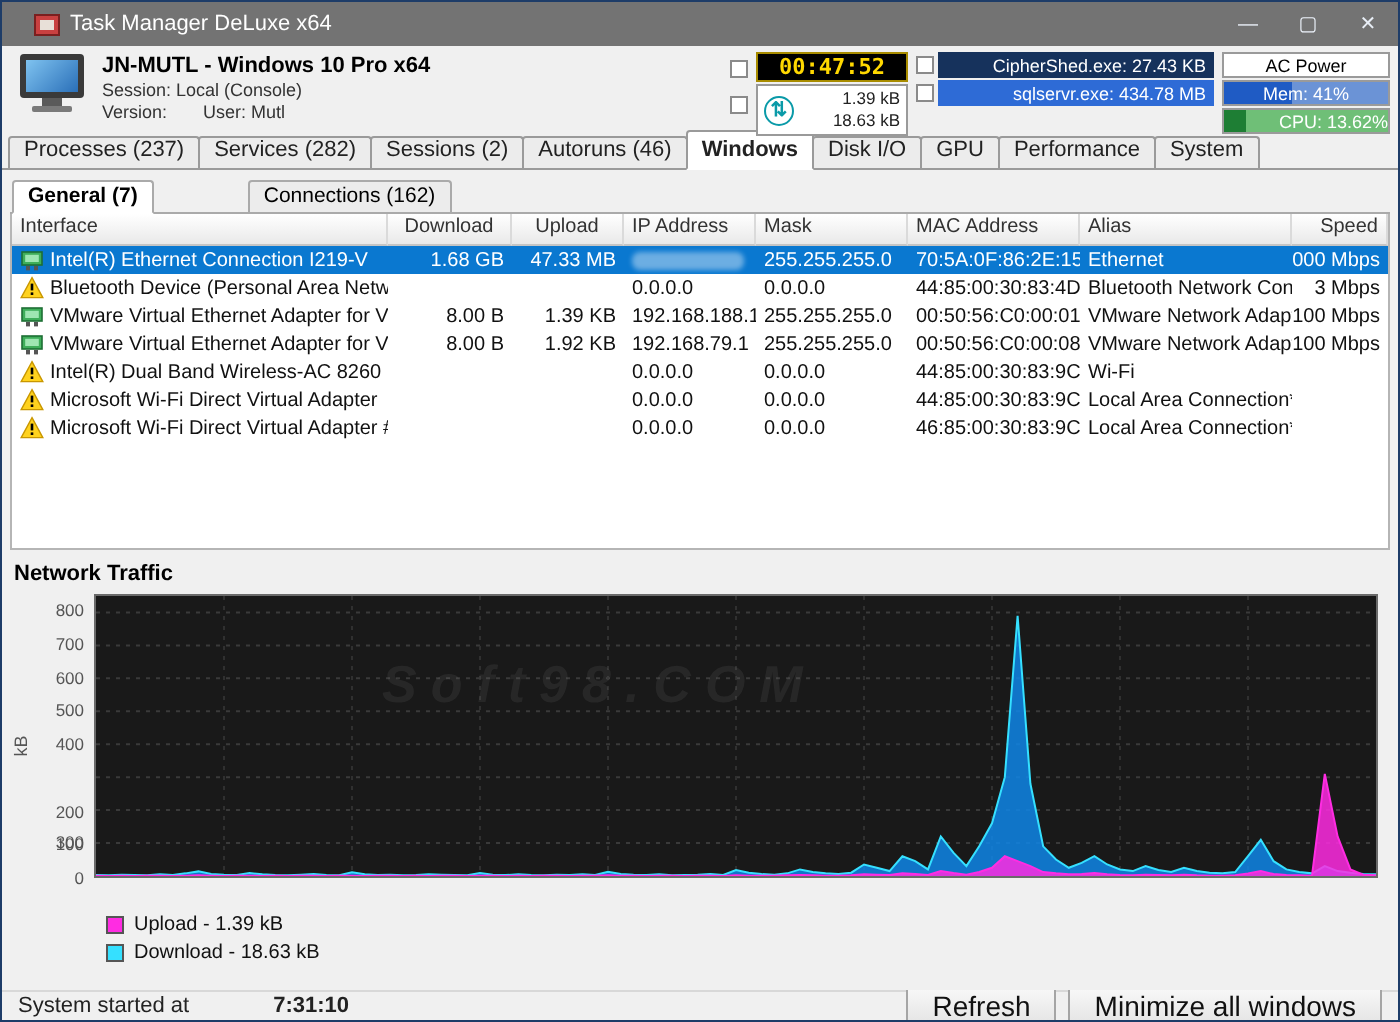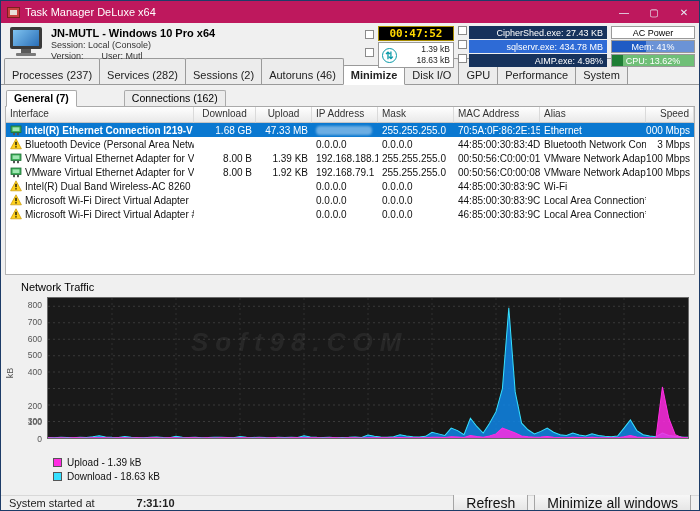--- a/index.html
+++ b/index.html
@@ -1,22 +1,22 @@
 <!DOCTYPE html>
 <html><head>
 <meta charset="utf-8">
 <style>
   * { box-sizing: border-box; margin: 0; padding: 0; }
   html,body { width:700px; height:511px; font-family:"Liberation Sans",sans-serif; }
   .window { position:relative; width:700px; height:511px; background:#f0f0f0;
             border:1px solid #1d3c68; display:flex; flex-direction:column; overflow:hidden; }
 
   
-  .titlebar { height:22px; background:#be185d; color:#fff; display:flex; align-items:center;
-              padding-left:6px; font-size:11px; flex:0 0 auto; }
+  .titlebar { height:22px; background:#737373; color:#fff; display:flex; align-items:center;
+              padding-left:16px; font-size:11px; flex:0 0 auto; }
   .appicon { width:13px; height:11px; margin-right:5px; position:relative; background:#c94040;
              border:1px solid #7a1f1f; }
   .appicon:after { content:""; position:absolute; left:2px; top:2px; right:2px; bottom:2px; background:#e8e0d8; }
   .wbtns { margin-left:auto; display:flex; height:100%; }
   .wbtn { width:30px; height:100%; display:flex; align-items:center; justify-content:center;
           color:#e8eef6; font-size:10px; cursor:default; }
 
   
   .header { height:41px; flex:0 0 auto; position:relative; padding:3px 0 0 8px; display:flex; }
   .pcicon { width:36px; height:32px; position:relative; margin-right:6px; }
@@ -36,38 +36,38 @@
   .chk { width:9px; height:9px; background:#fff; border:1px solid #8a8a8a; }
   .col { display:flex; flex-direction:column; gap:1px; }
   .timer { width:76px; height:15px; background:#000; border:1px solid #a88c00; color:#ffd800;
            font-family:"DejaVu Sans Mono",monospace; font-size:11px; font-weight:bold;
            display:flex; align-items:center; justify-content:center; }
   .netbox { width:76px; height:26px; background:#fff; border:1px solid #9a9a9a; display:flex;
             align-items:center; padding:0 3px; }
   .globe { width:15px; height:15px; border:1.5px solid #0a9aa8; border-radius:50%; color:#0a9aa8;
            font-size:10px; font-weight:bold; display:flex; align-items:center; justify-content:center; }
   .netvals { flex:1; text-align:right; font-size:8.5px; line-height:11px; color:#222; }
-  .statrow { display:flex; align-items:flex-start; gap:2px; height:13px; }
+  .statrow { display:flex; align-items:center; gap:2px; height:13px; }
   .statbar { width:138px; height:13px; color:#fff; font-size:9px; display:flex; align-items:center;
              justify-content:flex-end; padding:0 4px; }
   .statbar.dark { background:#16325c; }
   .statbar.blue { background:#2e6bd6; }
   .pcol { display:flex; flex-direction:column; gap:1px; }
   .pbar { width:84px; height:13px; position:relative; border:1px solid #9a9a9a; font-size:9px;
           display:flex; align-items:center; justify-content:center; background:#fff; overflow:hidden; }
   .pbar .fill { position:absolute; left:0; top:0; bottom:0; }
   .pbar .lbl { position:relative; z-index:2; }
   .pbar.mem { background:#6b93d6; color:#fff; } .pbar.mem .fill { background:#1f5bc4; }
-  .pbar.cpu { background:#6fbf77; color:#fff; } .pbar.cpu .fill { background:#1e7e34; }
+  .pbar.cpu { background:#6fbf77; color:#fff;justify-content:flex-end; } .pbar.cpu .fill { background:#1e7e34; }
   .pbar.power { color:#000; }
 
   
   .tabbar { flex:0 0 auto; height:21px; display:flex; align-items:flex-end; padding:0 3px;
             border-bottom:1px solid #9a9a9a; }
-  .tab { font-size:11px; padding:10px 7px 3px; border:1px solid #9a9a9a; border-bottom:none;
+  .tab { font-size:11px; padding:0 7px 3px; border:1px solid #9a9a9a; border-bottom:none;
          background:#ececec; margin-right:-1px; color:#222; border-radius:2px 2px 0 0; }
   .tab.active { background:#fff; font-weight:bold; padding-top:3px; margin-bottom:-1px; border-bottom:1px solid #fff; }
 
   .page { flex:1; background:#f0f0f0; padding:3px 4px 0; display:flex; flex-direction:column; position:relative; }
   .subtabbar { height:19px; display:flex; align-items:flex-end; border-bottom:1px solid #aaa; padding:0 1px;gap:48px; }
   .subtab { font-size:10.5px; padding:1px 7px 2px; border:1px solid #aaa; border-bottom:none;
             background:#ececec; margin-right:-1px; border-radius:2px 2px 0 0; }
   .subtab.active { background:#fff; font-weight:bold; margin-bottom:-1px; border-bottom:1px solid #fff; }
 
   
@@ -75,26 +75,26 @@
   .lvgrid { display:grid; grid-template-columns:188px 62px 56px 66px 76px 86px 106px 1fr; }
   .lv-header .hcell { font-size:10px; color:#333; background:linear-gradient(#ffffff,#e9e9e9);
       border-right:1px solid #dadada; border-bottom:1px solid #c5c5c5; padding:1px 4px; height:16px;
       white-space:nowrap; overflow:hidden; }
   .trow { height:14px; }
   .trow .cell { font-size:10px; color:#111; padding:0 4px; white-space:nowrap; overflow:hidden;
                 display:flex; align-items:center; }
   .trow .r { justify-content:flex-end; }
   .trow.sel { background:#0a78d0; }
   .trow.sel .cell { color:#fff; }
-  .trow.sel .cell.name-cell { font-weight:bold; }
+  .trow.sel .cell.name-cell { font-weight:normal; }
   .rowicon { width:12px; height:12px; margin-right:3px; flex:0 0 auto; }
   .redact { height:9px; width:56px; border-radius:4px; background:rgba(255,255,255,.4); filter:blur(1.3px); }
 
   
-  .traffic-label { font-size:11px; font-weight:normal; color:#000; margin:6px 16px 2px; }
+  .traffic-label { font-size:11px; font-weight:bold; color:#000; margin:6px 2px 2px; }
   .chart-wrap { position:relative; height:156px; }
   .ylab { position:absolute; left:0px; top:50%; transform:translateY(-50%) rotate(-90deg);
           font-size:9px; color:#555; }
   .yticks { position:absolute; left:10px; top:2px; bottom:12px; width:30px; }
   .ytick { position:absolute; right:3px; transform:translateY(-50%); font-size:8.5px; color:#555; }
   .plot { position:absolute; left:42px; right:6px; top:2px; bottom:12px; background:#191919;
           border:1px solid #6a6a6a; }
   .plot svg { width:100%; height:100%; display:block; }
   .legend { margin:4px 0 0 48px; }
   .legitem { display:flex; align-items:center; gap:5px; font-size:10px; color:#111; height:14px; }
@@ -158,24 +158,20 @@
       </div>
       <div class="col">
         <div class="statrow">
           <span class="chk"></span>
           <div class="statbar dark">CipherShed.exe: 27.43 KB</div>
         </div>
         <div class="statrow">
           <span class="chk"></span>
           <div class="statbar blue">sqlservr.exe: 434.78 MB</div>
         </div>
-        <div class="statrow">
-          <span class="chk"></span>
-          <div class="statbar dark">AIMP.exe: 4.98%</div>
-        </div>
       </div>
       <div class="pcol">
         <div class="pbar power">
             <span class="lbl">AC Power</span>
           </div>
         <div class="pbar mem">
             <span class="fill" id="memfill" style="width: 41%;"></span>
             <span class="lbl">Mem: 41%</span>
           </div>
         <div class="pbar cpu">
@@ -184,21 +180,21 @@
           </div>
       </div>
     </div>
   </div>
 
   <div class="tabbar" id="tabs">
       <div class="tab">Processes (237)</div>
       <div class="tab">Services (282)</div>
       <div class="tab">Sessions (2)</div>
       <div class="tab">Autoruns (46)</div>
-      <div class="tab active">Minimize</div>
+      <div class="tab active">Windows</div>
       <div class="tab">Disk I/O</div>
       <div class="tab">GPU</div>
       <div class="tab">Performance</div>
       <div class="tab">System</div>
     </div>
 
   <div class="page">
     <div class="subtabbar" id="subtabs">
         <div class="subtab active">General (7)</div>
         <div class="subtab">Connections (162)</div>

